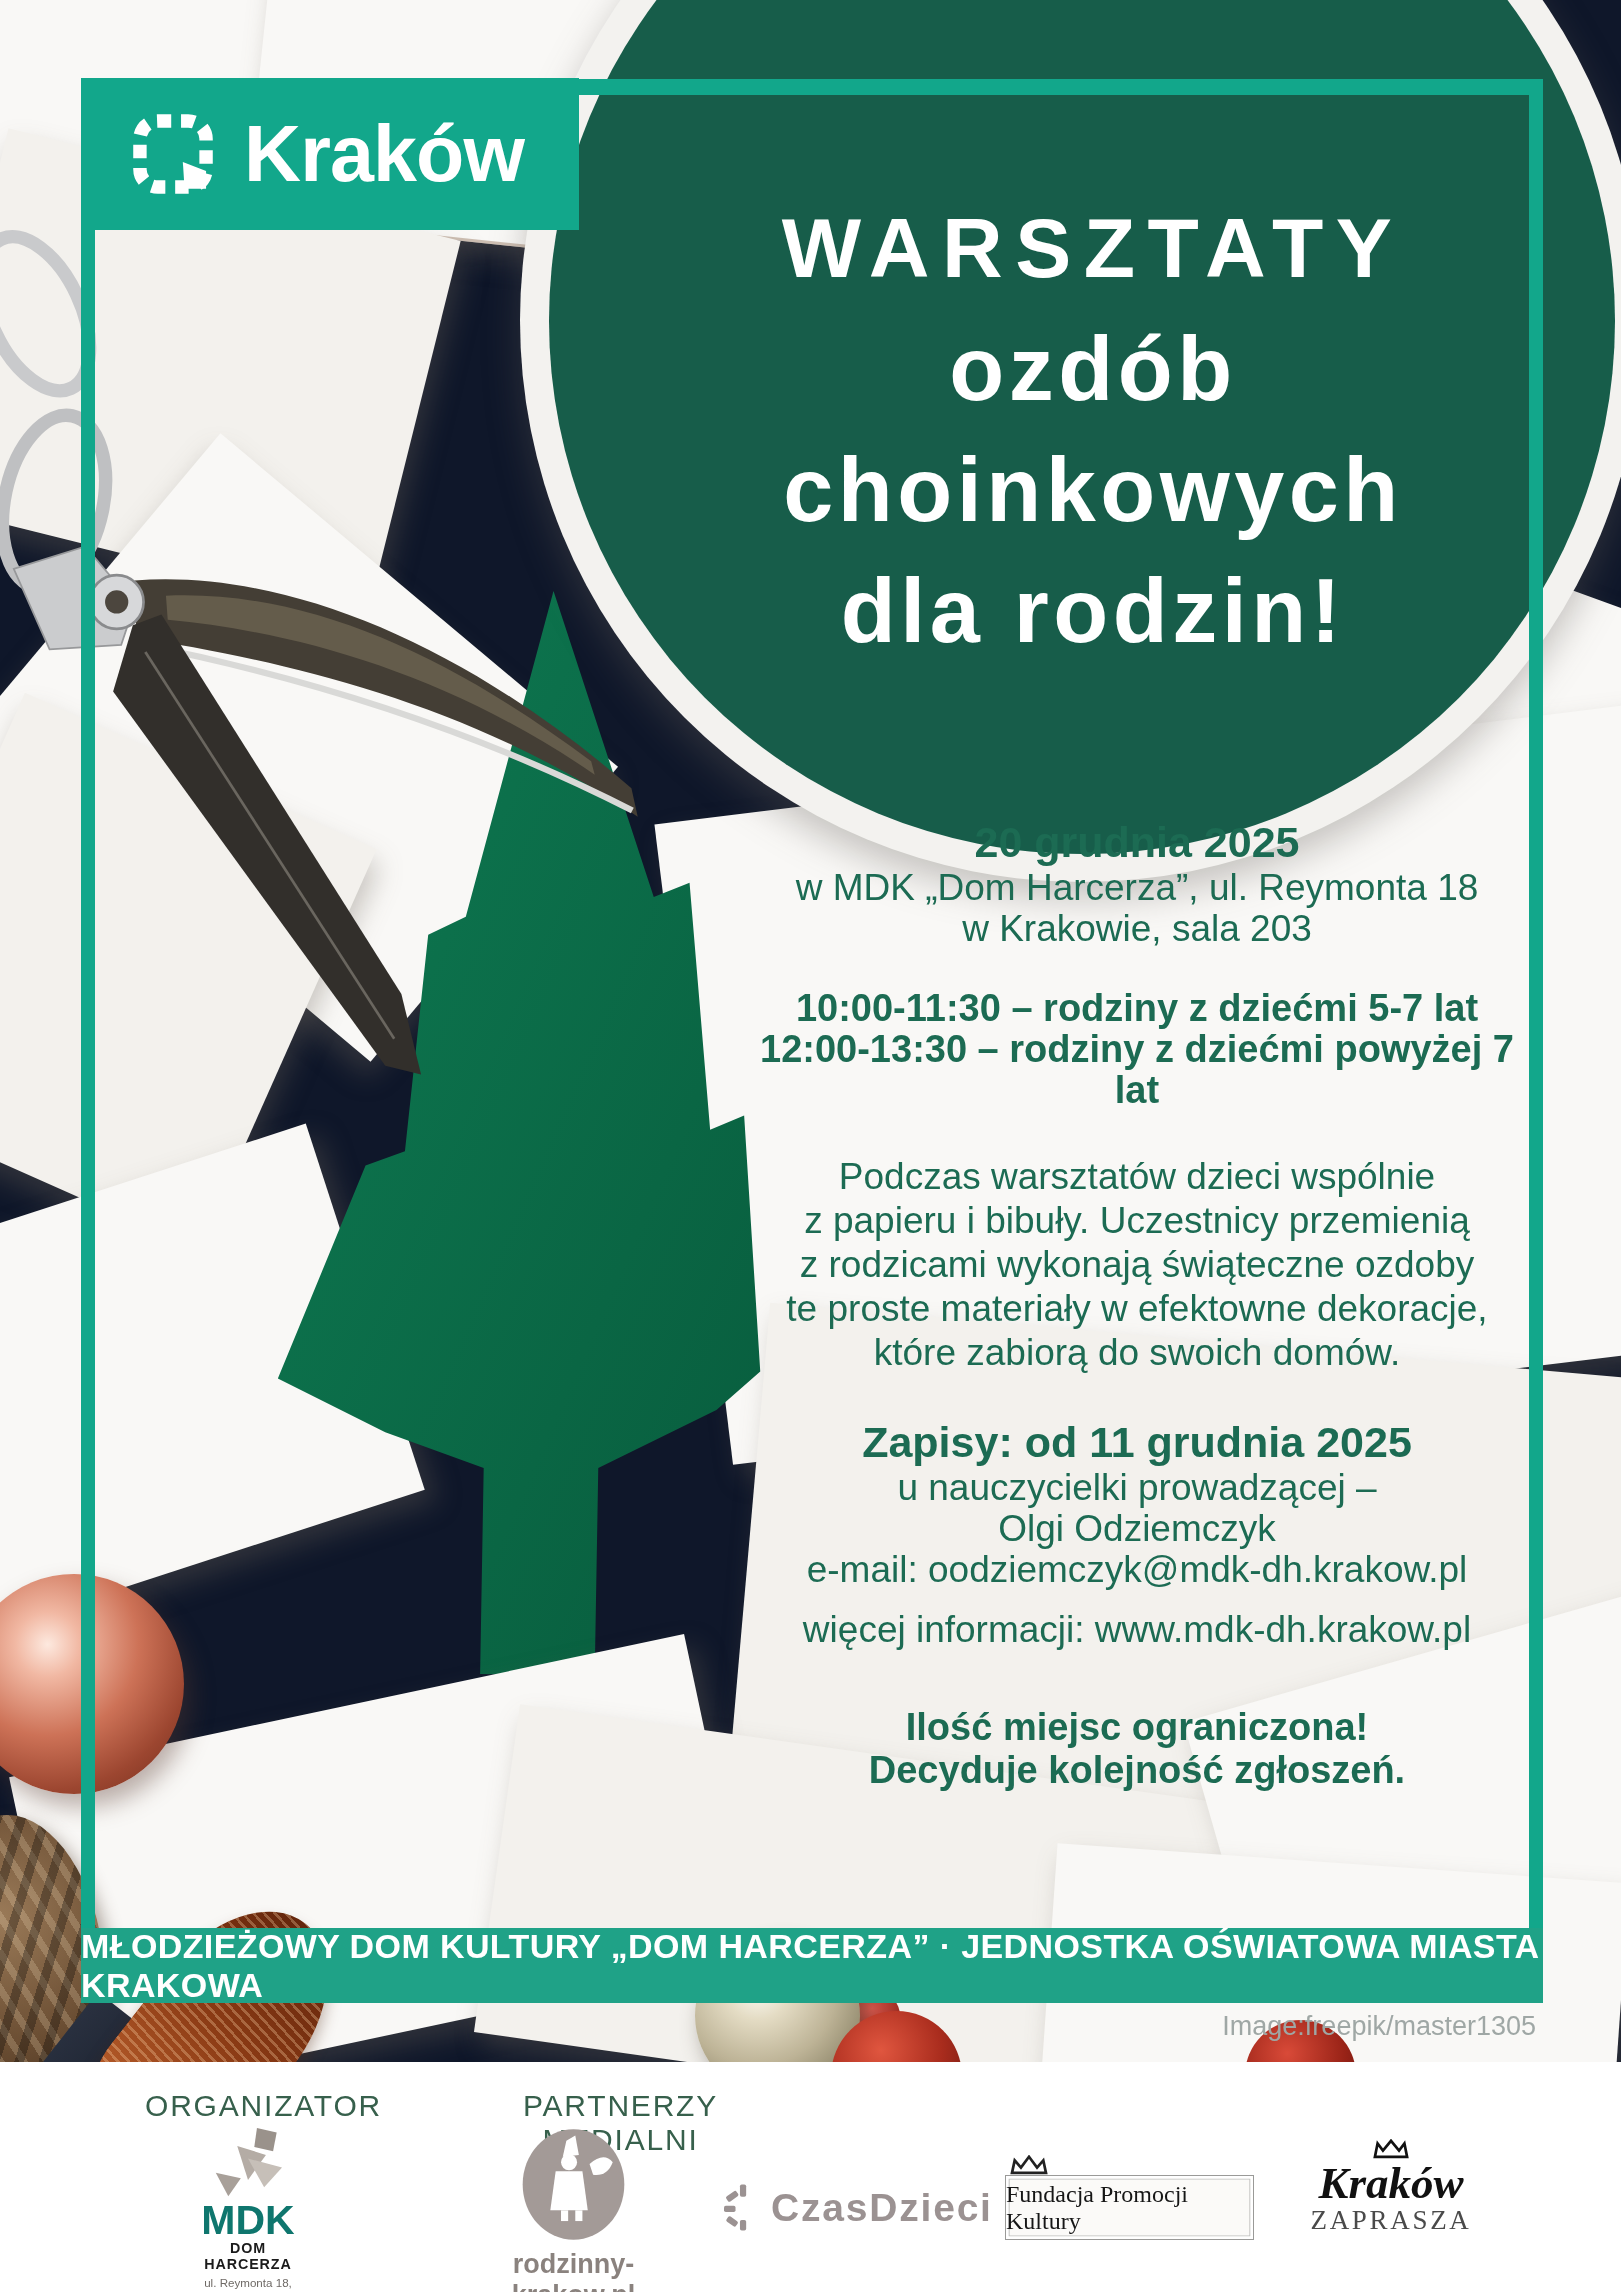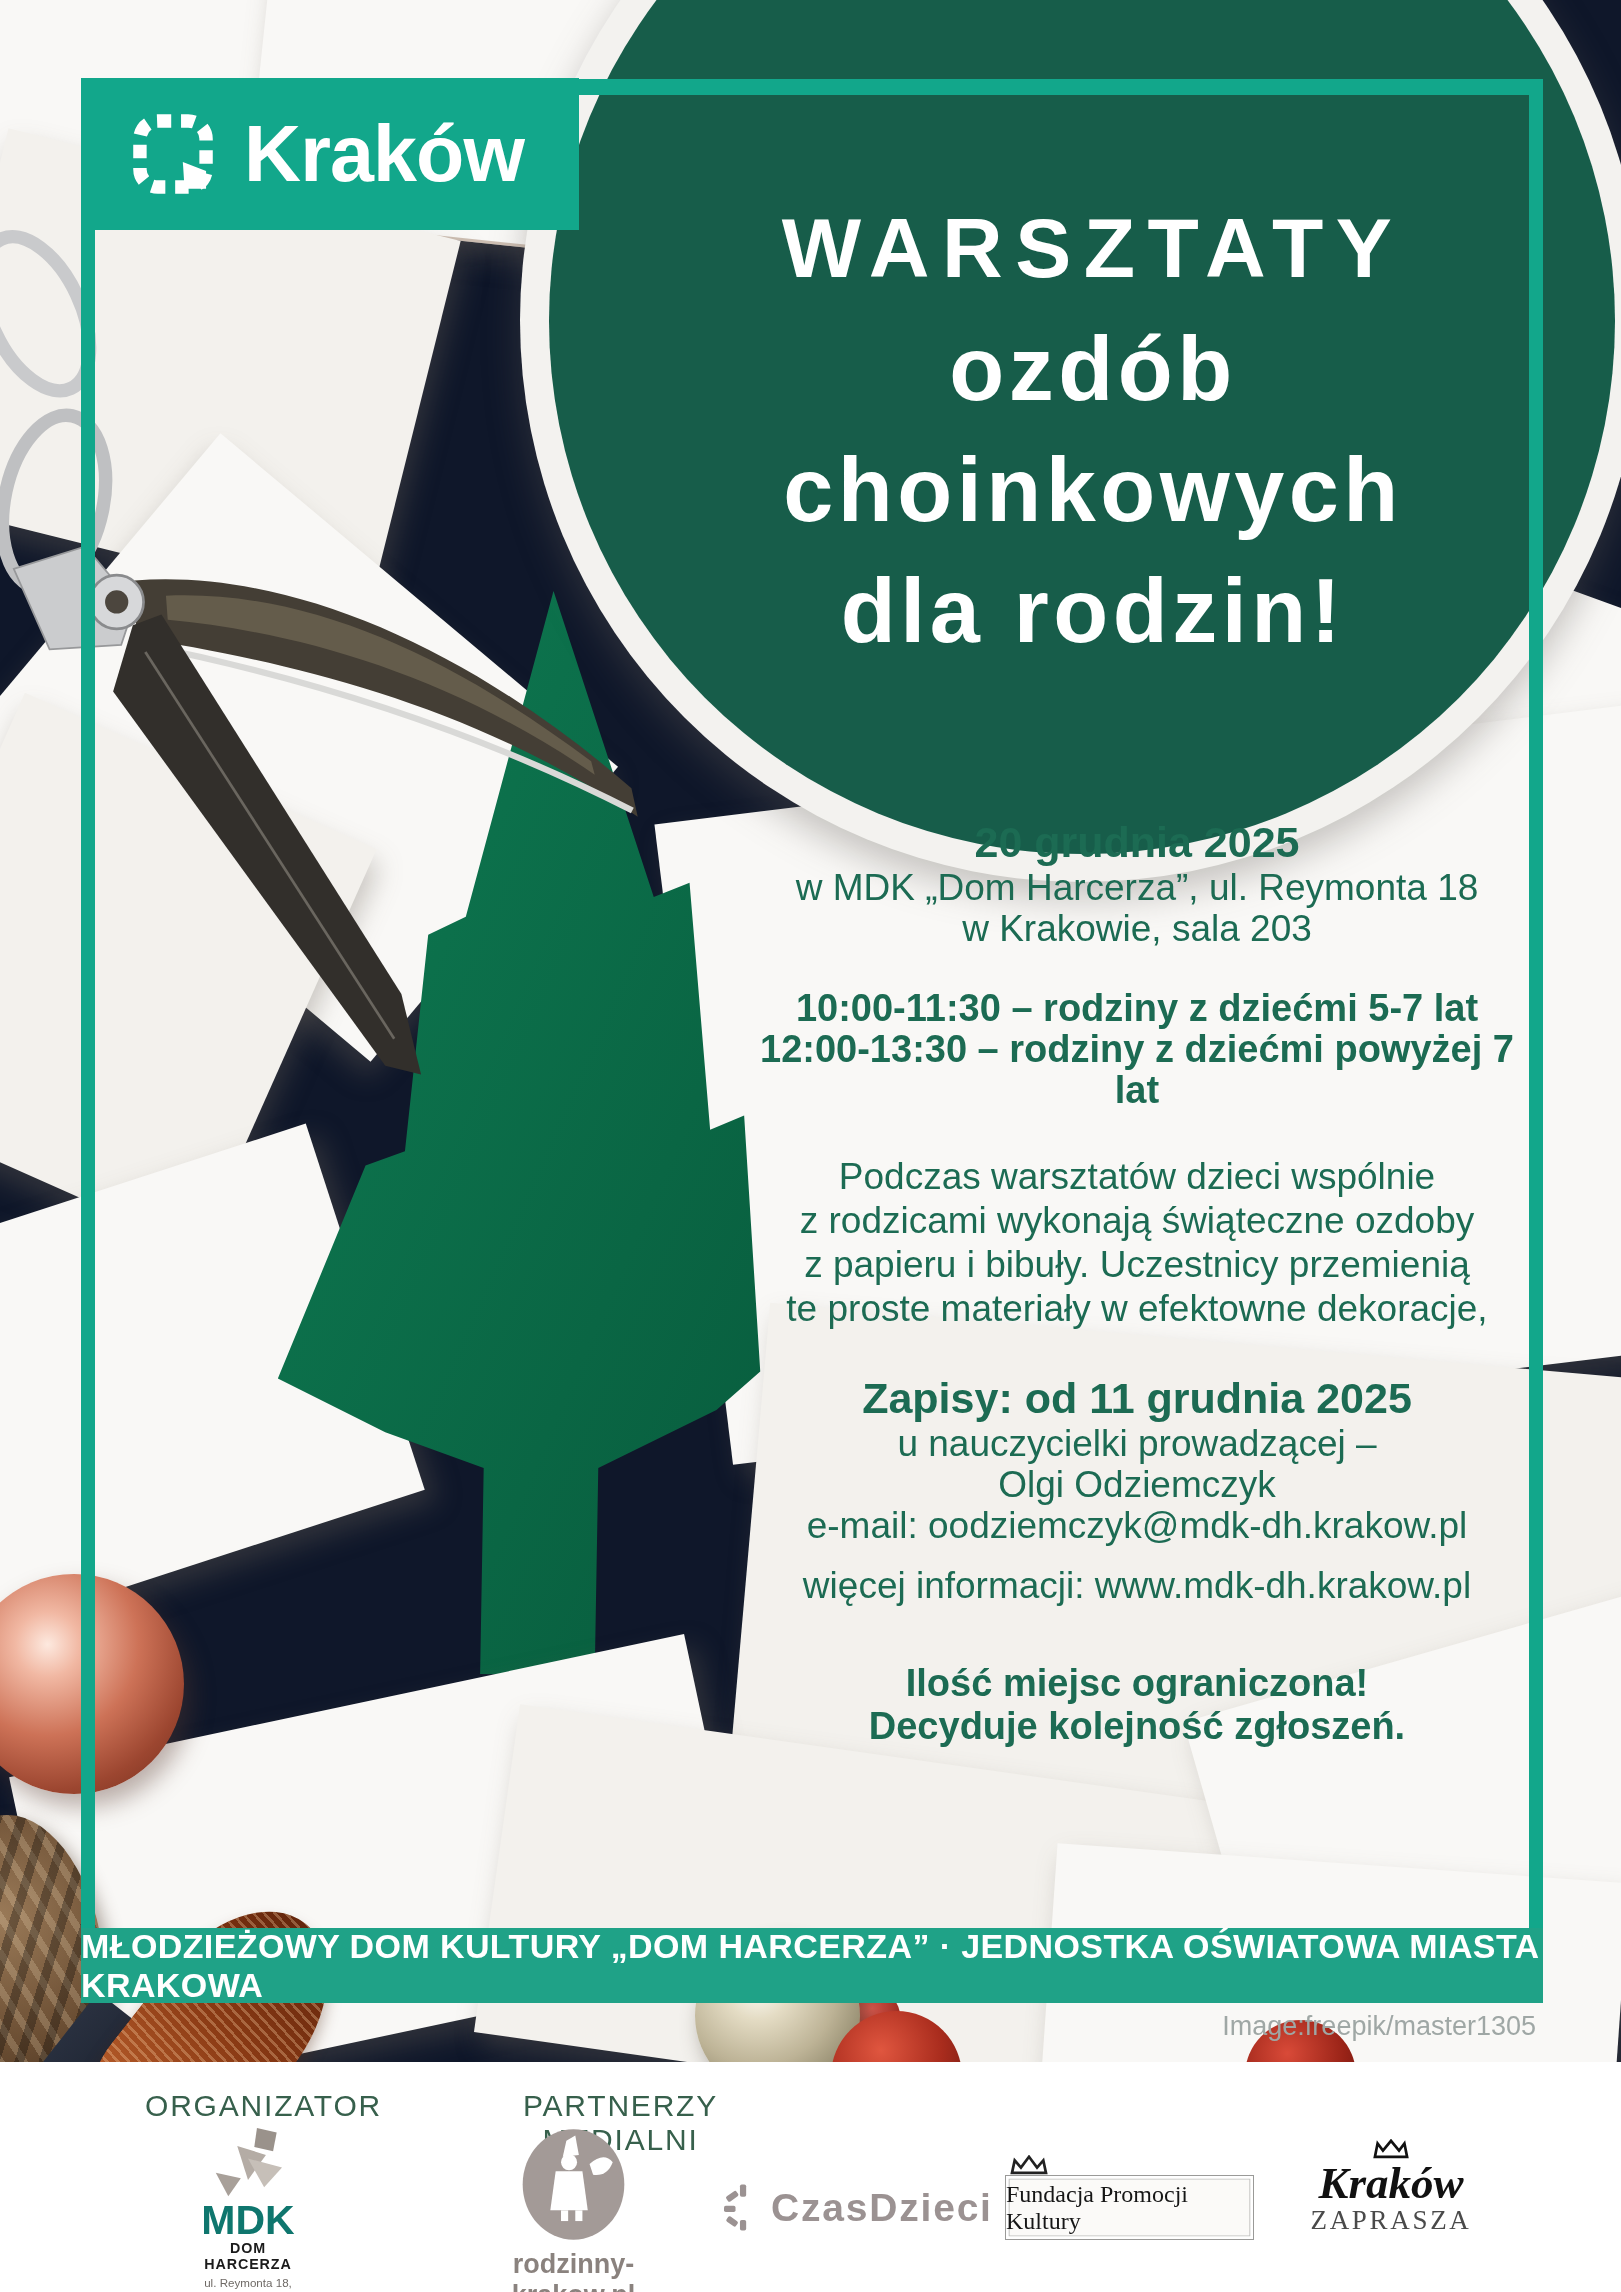--- a/index.html
+++ b/index.html
@@ -141,23 +141,24 @@
     <span class="word">Kraków</span>
   </div>
 
   <div class="copy">
     <div class="l-xl" style="margin-top:6px;">20 grudnia 2025</div>
     <div class="l-rg">w MDK „Dom Harcerza”, ul. Reymonta 18</div>
     <div class="l-rg">w Krakowie, sala 203</div>
     <div class="l-bd" style="margin-top:39px;">10:00-11:30 – rodziny z dziećmi 5-7 lat</div>
     <div class="l-bd">12:00-13:30 – rodziny z dziećmi powyżej 7 lat</div>
     <div class="l-p" style="margin-top:44px;">Podczas warsztatów dzieci wspólnie</div>
+    <div class="l-p">z papieru i bibuły. Uczestnicy przemienią</div>
     <div class="l-p">z rodzicami wykonają świąteczne ozdoby</div>
-    <div class="l-p">z papieru i bibuły. Uczestnicy przemienią</div>
     <div class="l-p">te proste materiały w efektowne dekoracje,</div>
+    <div class="l-p">które zabiorą do swoich domów.</div>
     <div class="l-xl" style="margin-top:42px;">Zapisy: od 11 grudnia 2025</div>
     <div class="l-rg">u nauczycielki prowadzącej –</div>
     <div class="l-rg">Olgi Odziemczyk</div>
     <div class="l-rg">e-mail: oodziemczyk@mdk-dh.krakow.pl</div>
     <div class="l-rg" style="margin-top:19px;">więcej informacji: www.mdk-dh.krakow.pl</div>
     <div class="l-bd2" style="margin-top:56px;">Ilość miejsc ograniczona!</div>
     <div class="l-bd2">Decyduje kolejność zgłoszeń.</div>
   </div>
 
   <div class="bar">

